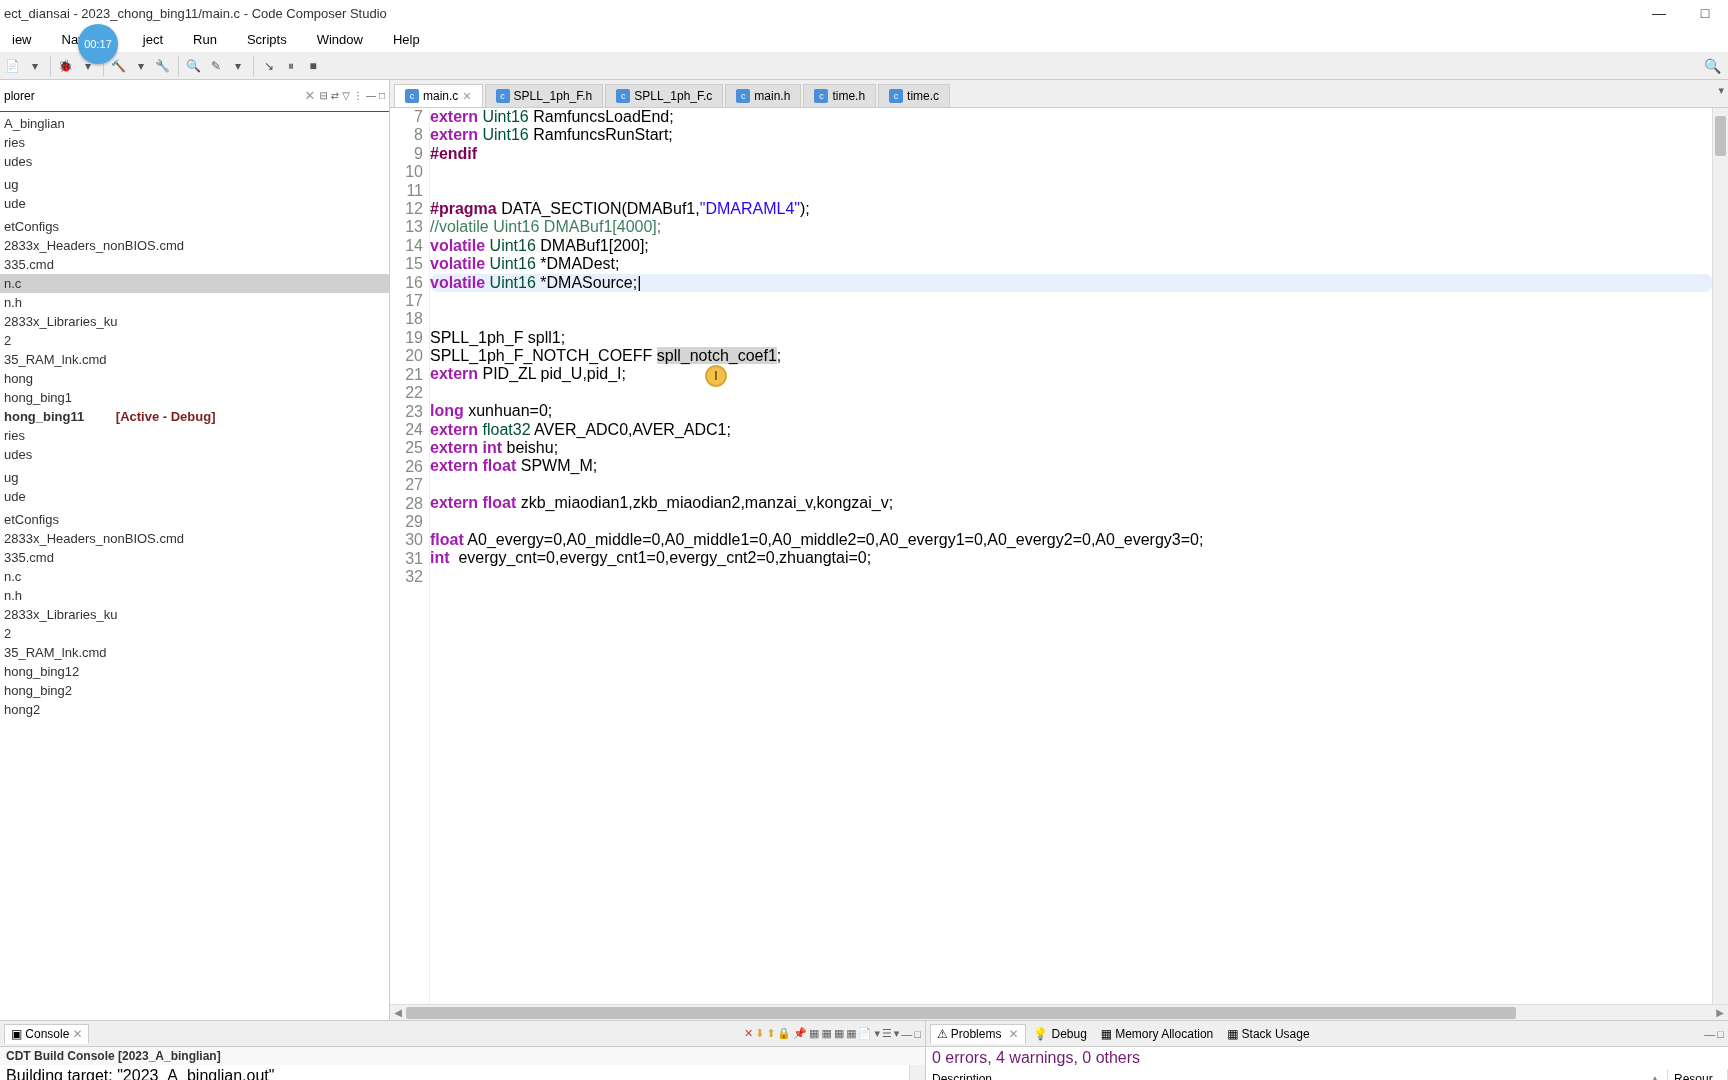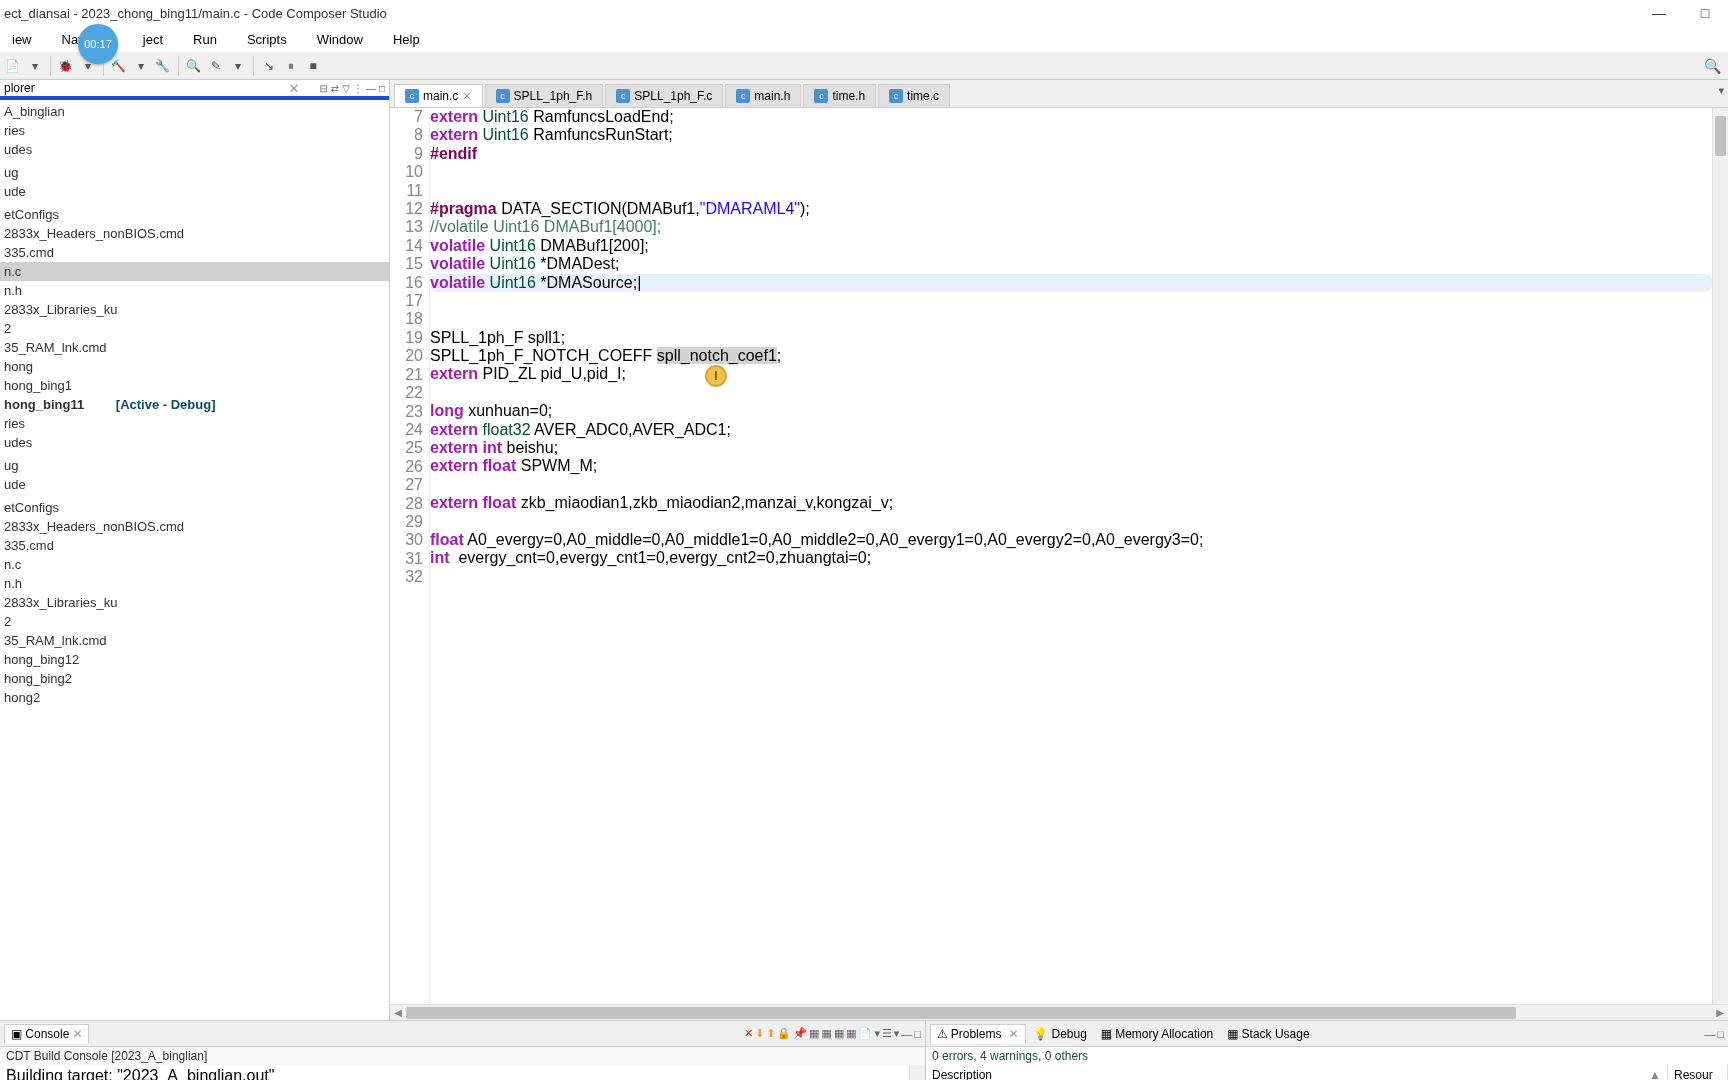--- a/index.html
+++ b/index.html
@@ -15,28 +15,28 @@
 .toolbar { height: 28px; background: #efefef; border-bottom: 1px solid #ccc; display: flex; align-items: center; padding: 0 4px; gap: 4px; position: relative; }
 .toolbar-btn { width: 18px; height: 18px; display: inline-flex; align-items: center; justify-content: center; font-size: 12px; color: #555; }
 .toolbar-sep { width: 1px; height: 20px; background: #ccc; margin: 0 2px; }
 .toolbar-right { position: absolute; right: 6px; display: flex; align-items: center; gap: 4px; }
 
 .timer-circle { position: absolute; left: 78px; top: 24px; width: 40px; height: 40px; border-radius: 50%; background: #4da6e2; color: #fff; display: flex; align-items: center; justify-content: center; font-size: 11px; z-index: 100; box-shadow: 0 1px 3px rgba(0,0,0,0.3); }
 
 .main-area { display: flex; height: calc(100% - 26px - 26px - 28px - 28px - 32px); }
 
 .sidebar { width: 390px; background: #fff; border-right: 1px solid #ccc; display: flex; flex-direction: column; }
-.sidebar-header { height: 20px; display: flex; align-items: center; padding: 0 4px; border-bottom: 4px solid #1d4ed8; gap: 20px; }
+.sidebar-header { height: 32px; display: flex; align-items: center; padding: 0 4px; border-bottom: 1px solid #1d4ed8; gap: 4px; }
 .sidebar-header .title { flex: 1; font-size: 12px; }
 .sidebar-header .icons { display: flex; gap: 3px; font-size: 10px; color: #666; }
 .sidebar-tree { flex: 1; overflow-y: auto; padding: 2px 0; }
 .tree-item { padding: 2px 4px; font-size: 13px; color: #333; white-space: nowrap; cursor: pointer; }
 .tree-item.sel { background: #d0d0d0; }
 .tree-item.bold { font-weight: bold; }
-.tree-item .debug-label { color: #0c4a6e; padding-left: 28px; }
+.tree-item .debug-label { color: #7f1d1d; padding-left: 28px; }
 
 .editor-area { flex: 1; display: flex; flex-direction: column; background: #fff; position: relative; }
 .editor-tabs { height: 28px; display: flex; align-items: flex-end; background: #efefef; border-bottom: 1px solid #ccc; padding-left: 4px; }
 .editor-tab { padding: 4px 10px; background: #e0e0e0; border: 1px solid #ccc; border-bottom: none; margin-right: 2px; font-size: 12px; display: flex; align-items: center; gap: 4px; cursor: pointer; }
 .editor-tab.active { background: #fff; }
 .editor-tab .file-icon { width: 14px; height: 14px; background: #4a90d9; border-radius: 2px; font-size: 9px; color: #fff; display: flex; align-items: center; justify-content: center; }
 .editor-tab .close { color: #999; font-size: 11px; }
 .editor-tabs-right { position: absolute; right: 4px; top: 4px; display: flex; gap: 4px; font-size: 11px; color: #666; }
 
 .editor-content { flex: 1; display: flex; overflow: hidden; position: relative; }
@@ -60,25 +60,25 @@
 .editor-hscroll .thumb { position: absolute; left: 0; width: 85%; top: 0; bottom: 0; background: #c0c0c0; border-radius: 2px; }
 
 .bottom-area { height: 226px; display: flex; border-top: 1px solid #ccc; }
 .console-pane { width: 926px; background: #fff; display: flex; flex-direction: column; border-right: 1px solid #ccc; }
 .problems-pane { flex: 1; background: #fff; display: flex; flex-direction: column; }
 .pane-tabs { height: 26px; background: #efefef; border-bottom: 1px solid #ccc; display: flex; align-items: center; padding: 0 4px; gap: 2px; position: relative; }
 .pane-tab { padding: 2px 6px; font-size: 12px; display: flex; align-items: center; gap: 3px; cursor: pointer; }
 .pane-tab.active { background: #fff; border: 1px solid #ccc; border-bottom: 1px solid #fff; }
 .pane-toolbar { position: absolute; right: 4px; display: flex; gap: 2px; font-size: 11px; color: #666; align-items: center; }
 .pane-toolbar span { cursor: pointer; }
-.console-subtitle { font-size: 12px; padding: 2px 6px; color: #333; background: #f8f8f8; }
+.console-subtitle { font-size: 12px; padding: 2px 6px; color: #333; background: #f8f8f8; font-weight: bold; }
 .console-body { flex: 1; font-family: Consolas, monospace; font-size: 16px; padding: 2px 6px; overflow: hidden; white-space: pre; line-height: 18.4px; position: relative; }
 .console-body .vscroll { position: absolute; right: 0; top: 0; bottom: 0; width: 16px; background: #f0f0f0; border-left: 1px solid #ddd; }
 
-.problems-summary { font-size: 12px; padding: 2px 6px; color: #14532d; }
+.problems-summary { font-size: 16px; padding: 2px 6px; color: #701a75; }
 .problems-header { display: flex; border-bottom: 1px solid #ddd; font-size: 12px; }
 .problems-header .col { padding: 3px 6px; border-right: 1px solid #ddd; }
 .col-desc { flex: 1; display: flex; align-items: center; }
 .col-res { width: 60px; }
 </style>
 </head>
 <body>
 
 <div class="titlebar">
   <span>ect_diansai - 2023_chong_bing11/main.c - Code Composer Studio</span>

